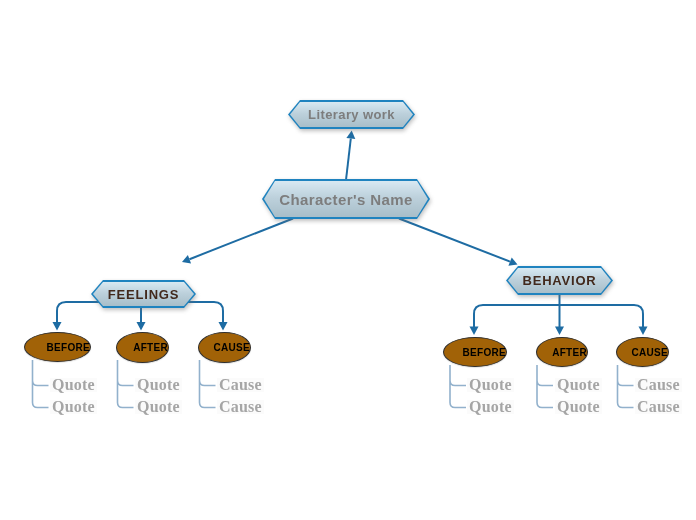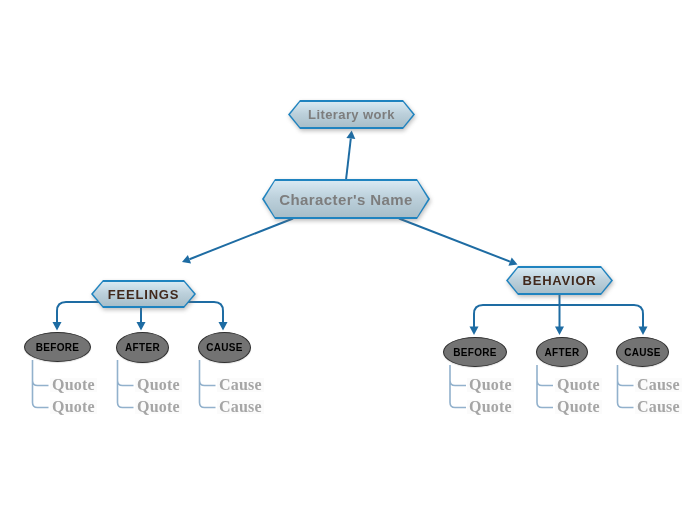--- a/index.html
+++ b/index.html
@@ -15,22 +15,22 @@
   .hex .fl{position:absolute;inset:2px;
            background:linear-gradient(180deg,#d8e9f2 0%,#bdd1dc 45%,#a8bec9 100%);
            clip-path:polygon(calc(var(--t) - 2px) 0,calc(100% - var(--t) + 2px) 0,100% 50%,
                              calc(100% - var(--t) + 2px) 100%,calc(var(--t) - 2px) 100%,0 50%);}
   .hex .lb{position:relative;width:100%;height:100%;display:flex;align-items:center;
            justify-content:center;font-weight:700;letter-spacing:.4px;}
   .hub-text{color:#7d7d7d;}
   .branch-text{color:#42291c;}
 
   
-  .ell{position:absolute;background:#737373;border:1.5px solid #2e2e2e;border-radius:50%;
-       display:flex;align-items:center;justify-content:center;
+  .ell{position:absolute;background:#a16207;border:1.5px solid #2e2e2e;border-radius:50%;
+       display:flex;align-items:center;justify-content:flex-end;
        font-weight:700;font-size:10px;color:#000;letter-spacing:.3px;
        box-shadow:0 1px 1px rgba(0,0,0,.12);}
 
   
   .titem{position:absolute;font-family:"Liberation Serif",serif;font-weight:700;
          font-size:16px;line-height:14px;color:#a5a5a5;letter-spacing:.2px;
          background:rgba(248,248,248,.6);padding:0 2px;}
 </style>
 </head>
 <body>

